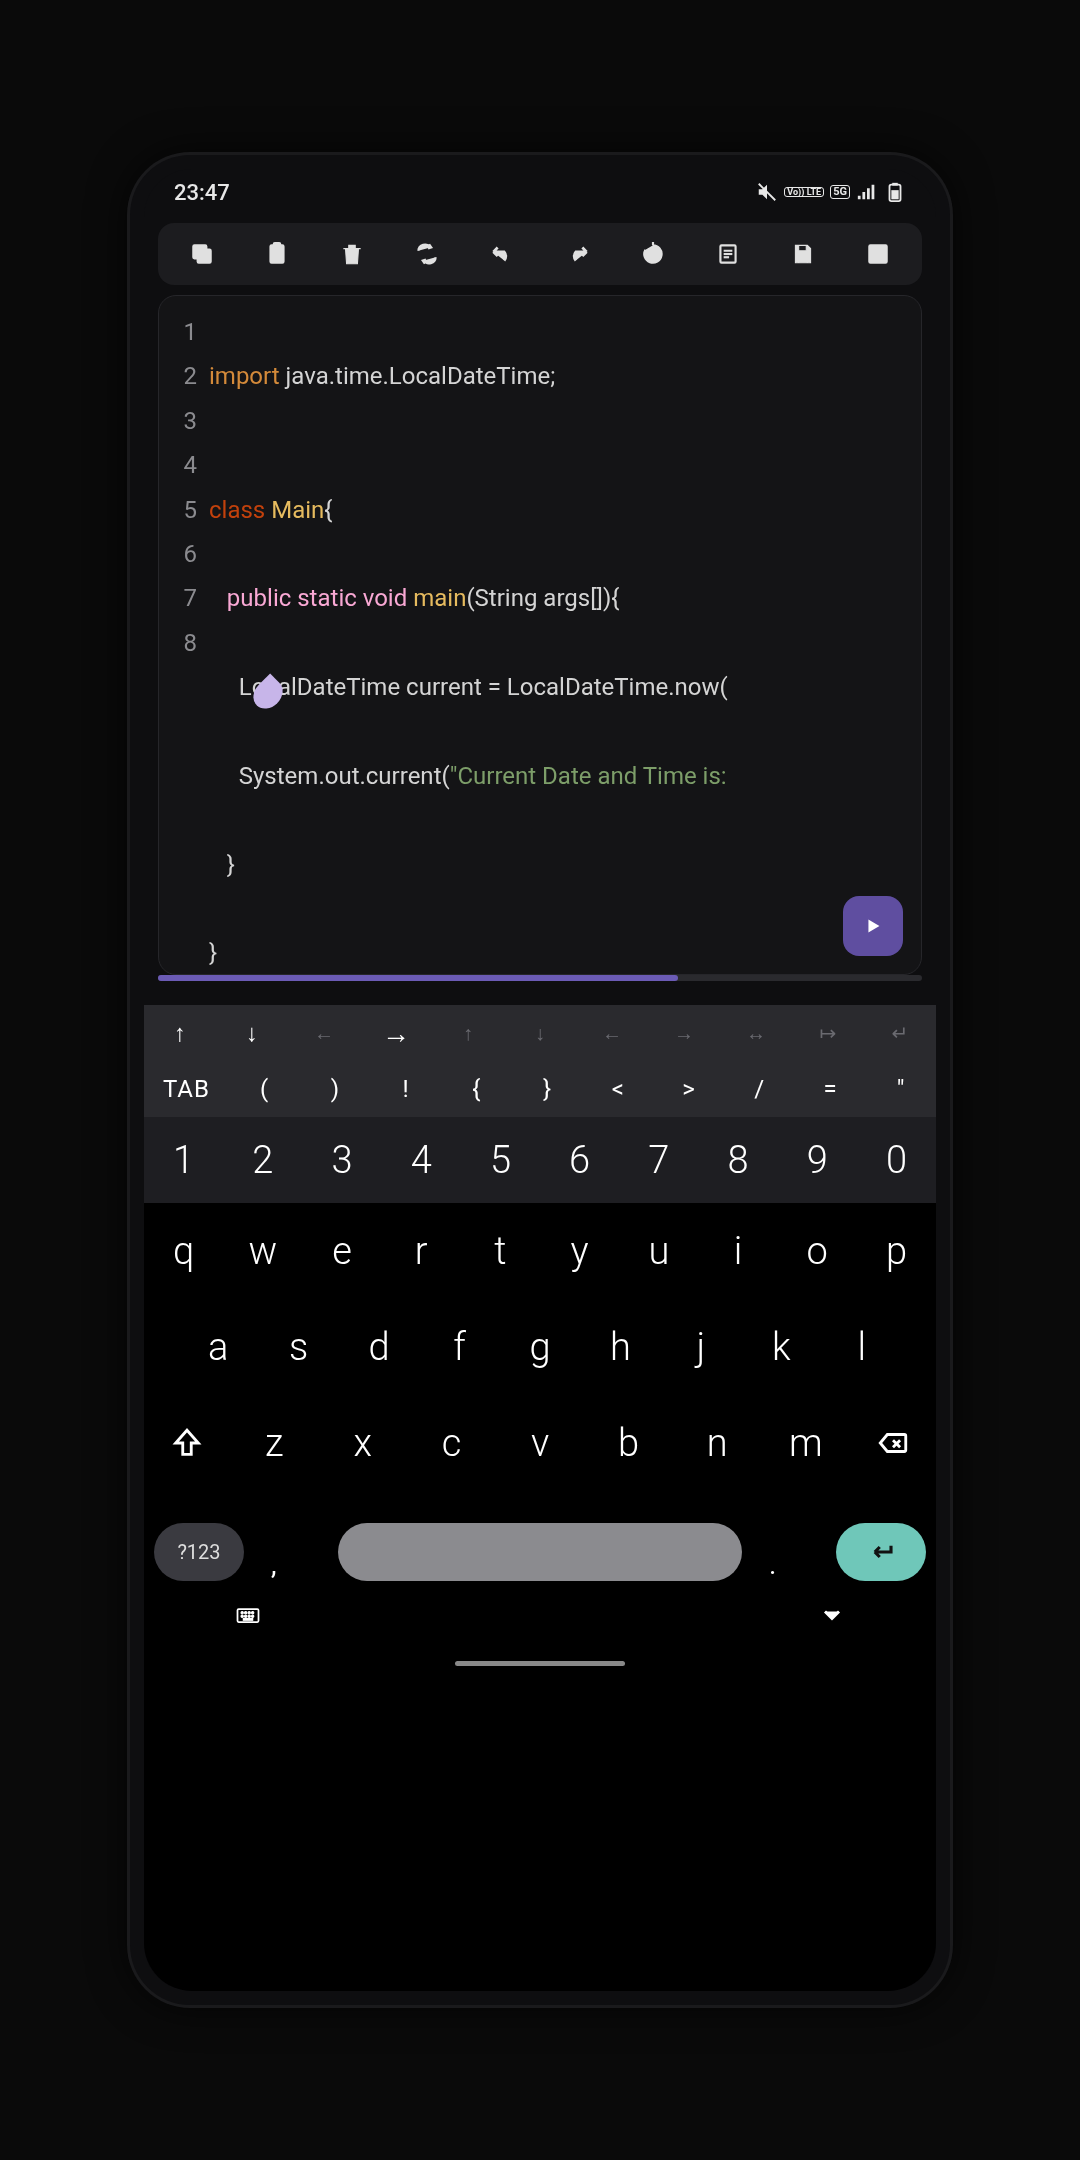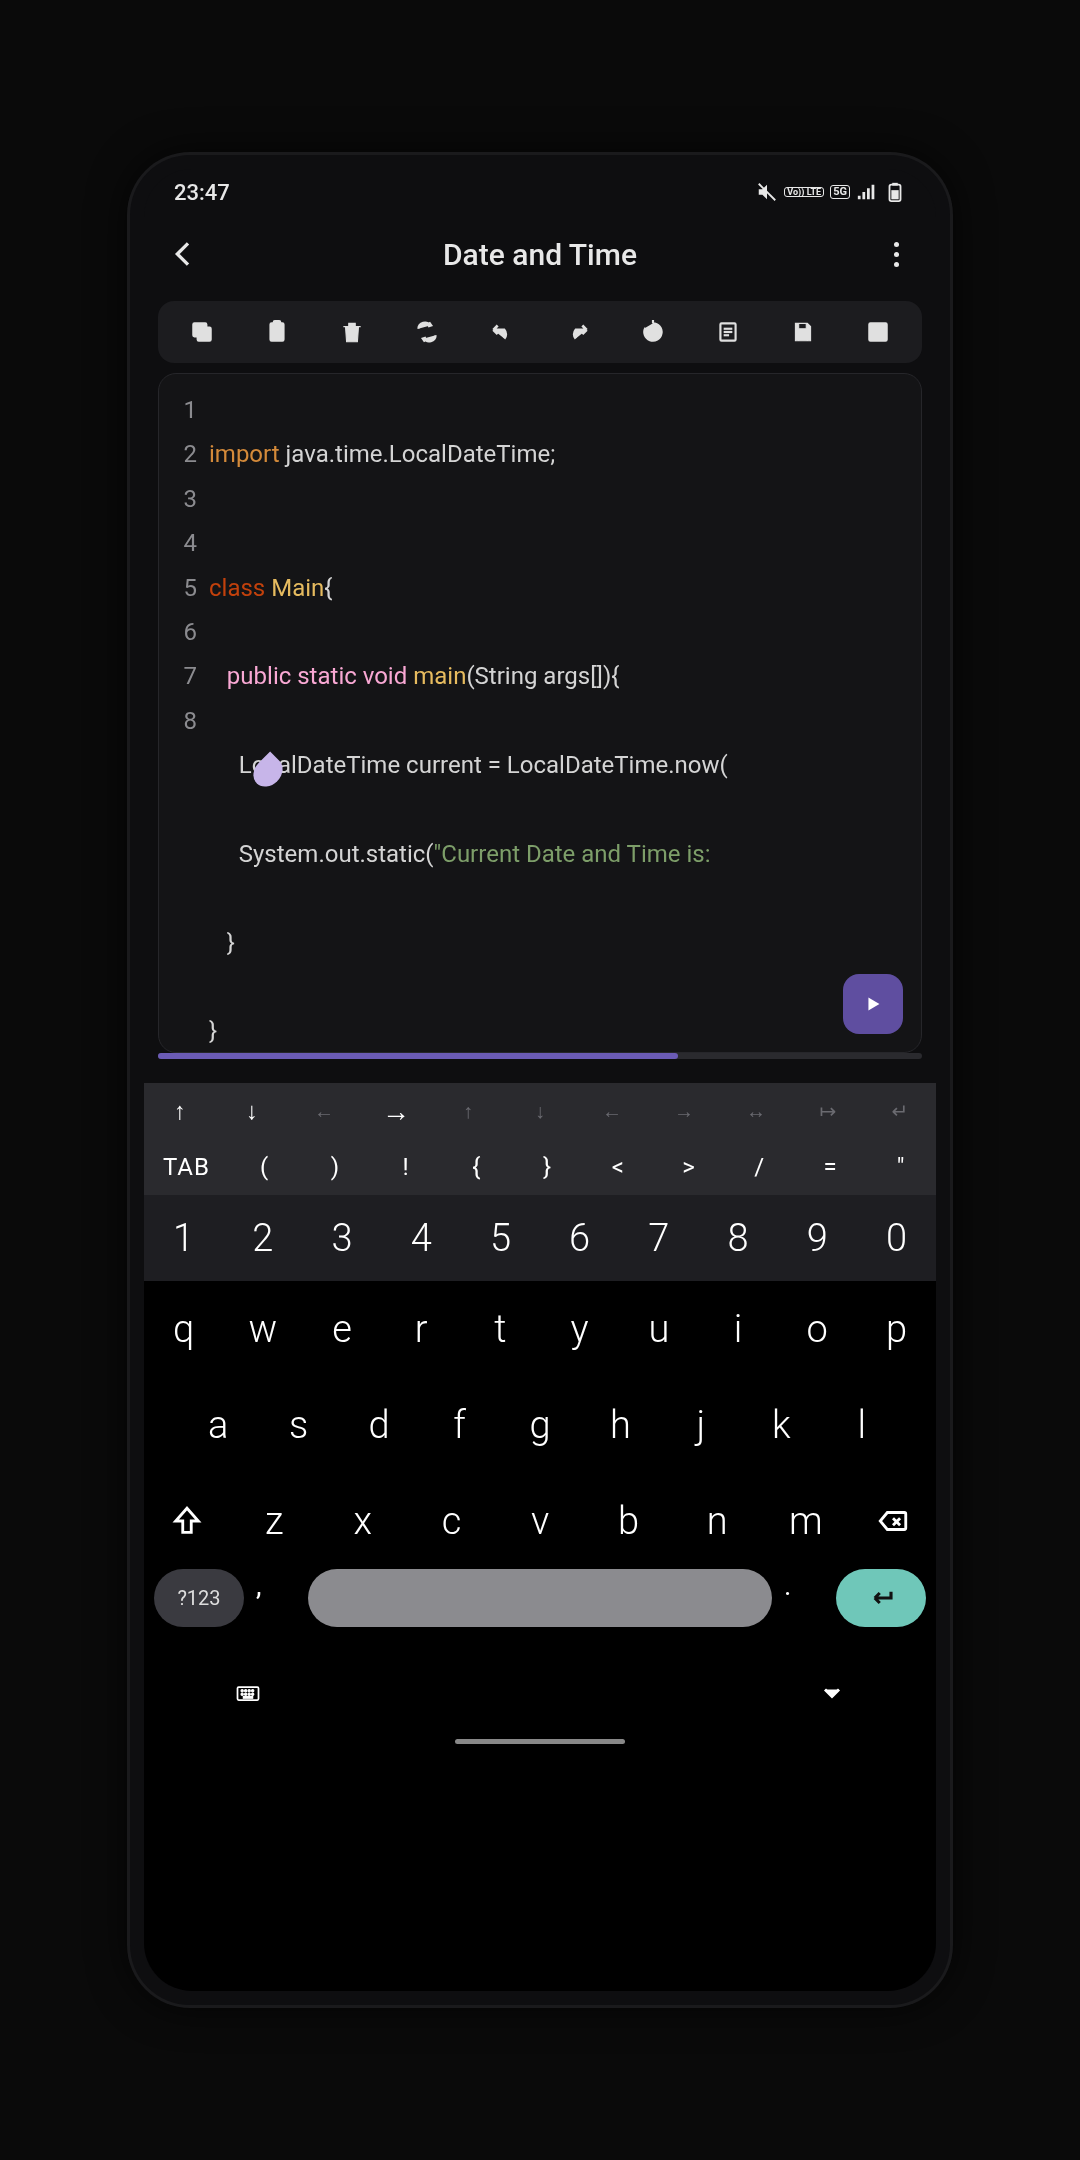--- a/index.html
+++ b/index.html
@@ -170,21 +170,21 @@
     font-weight:300;
   }
   .kbd .row { display:flex; height: 96px; }
   .kbd .row.r2 { padding: 0 34px; }
   .kbd .row.r3 { padding: 0 0px; }
   .kbd .spk {
     width: 86px;
     display:flex; align-items:center; justify-content:center;
   }
   .kbd .spk svg { width:34px; height:34px; stroke:#fff; fill:none; stroke-width:2; }
-  .kbd .row4 { display:flex; height: 90px; align-items:flex-start; padding: 0 10px; gap:12px; }
+  .kbd .row4 { display:flex; height: 90px; align-items:flex-end; padding: 0 10px; gap:27px; }
   .pill { border-radius: 40px; display:flex; align-items:center; justify-content:center; height:58px; }
   .pill.sym { background:#3a3a40; color:#ddd; width:90px; font-size:20px; }
   .pill.space { background:#8b8b8f; flex:1; }
   .pill.enter { background:#6fc7b9; width:90px; }
   .pill.enter svg { width:30px; height:30px; stroke:#111; fill:none; stroke-width:2.5; }
   .k.sm { font-size:28px; color:#fff; width:40px; }
   
   .nav {
     height: 80px;
     display:flex;
@@ -215,33 +215,20 @@
             <path d="M2 20h3v-4H2zM7 20h3v-8H7zM12 20h3V8h-3zM17 20h3V4h-3z"></path>
           </svg>
         <svg class="ico" viewBox="0 0 24 24">
             <rect x="6" y="4" width="12" height="18" rx="2" fill="none" stroke="#e8e8e8" stroke-width="2"></rect>
             <rect x="9" y="2" width="6" height="3"></rect>
             <rect x="8" y="10" width="8" height="10"></rect>
           </svg>
       </span>
     </div>
 
-    <div class="appbar">
-      <div class="back">
-        <svg viewBox="0 0 24 24">
-            <path d="M15 4l-8 8 8 8"></path>
-          </svg>
-      </div>
-      <div class="title">Date and Time</div>
-      <div class="menu">
-          <span></span>
-          <span></span>
-          <span></span>
-        </div>
-    </div>
 
     <div class="toolbar">
       <div class="tbtn">
           <svg viewBox="0 0 24 24" fill="none" stroke-width="2">
             <rect x="8" y="8" width="12" height="12" rx="1"></rect>
             <rect x="4" y="4" width="12" height="12" rx="1"></rect>
           </svg>
         </div>
       <div class="tbtn">
           <svg viewBox="0 0 24 24" fill="none" stroke-width="2">
@@ -306,21 +293,21 @@
           <div>6</div>
           <div>7</div>
           <div>8</div>
         </div>
         <div class="code">
 <div><span class="kw-import">import</span><span> java.time.LocalDateTime;</span></div>
 <div></div>
 <div><span class="kw-class">class</span><span class="cls"> Main</span><span>{</span></div>
 <div><span class="kw-mod">   public static void</span><span class="fn"> main</span><span>(String args[]){</span></div>
 <div><span>     LocalDateTime current = LocalDateTime.now(</span></div>
-<div><span>     System.out.static(</span><span class="str">"Current Date and Time is:</span></div>
+<div><span>     System.out.current(</span><span class="str">"Current Date and Time is:</span></div>
 <div><span>   }</span></div>
 <div><span>}</span></div>
         </div>
       </div>
       <div class="cursor-drop"></div>
       <div class="run-btn">
         <svg viewBox="0 0 24 24">
             <path d="M7 5v14l12-7z"></path>
           </svg>
       </div>

